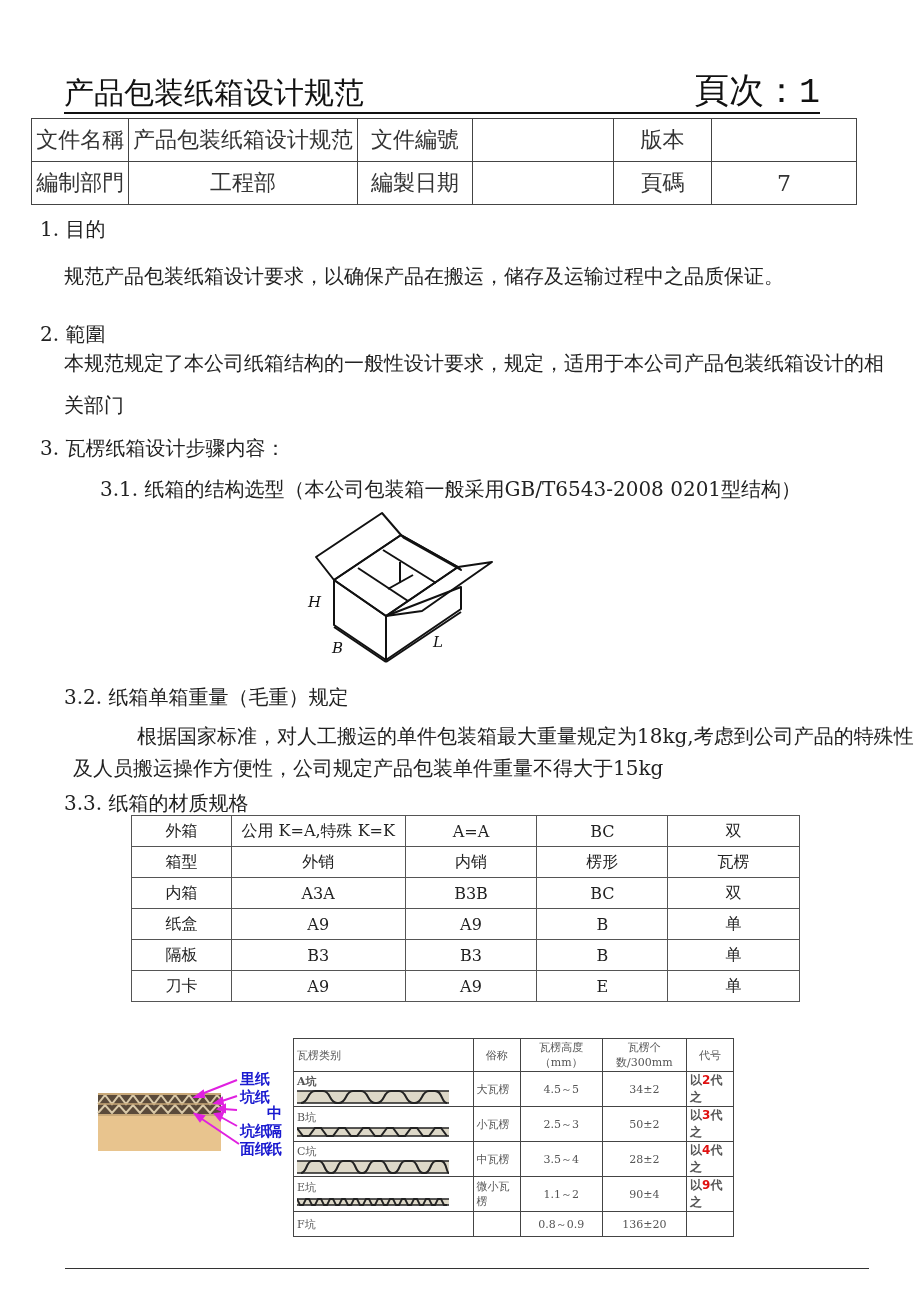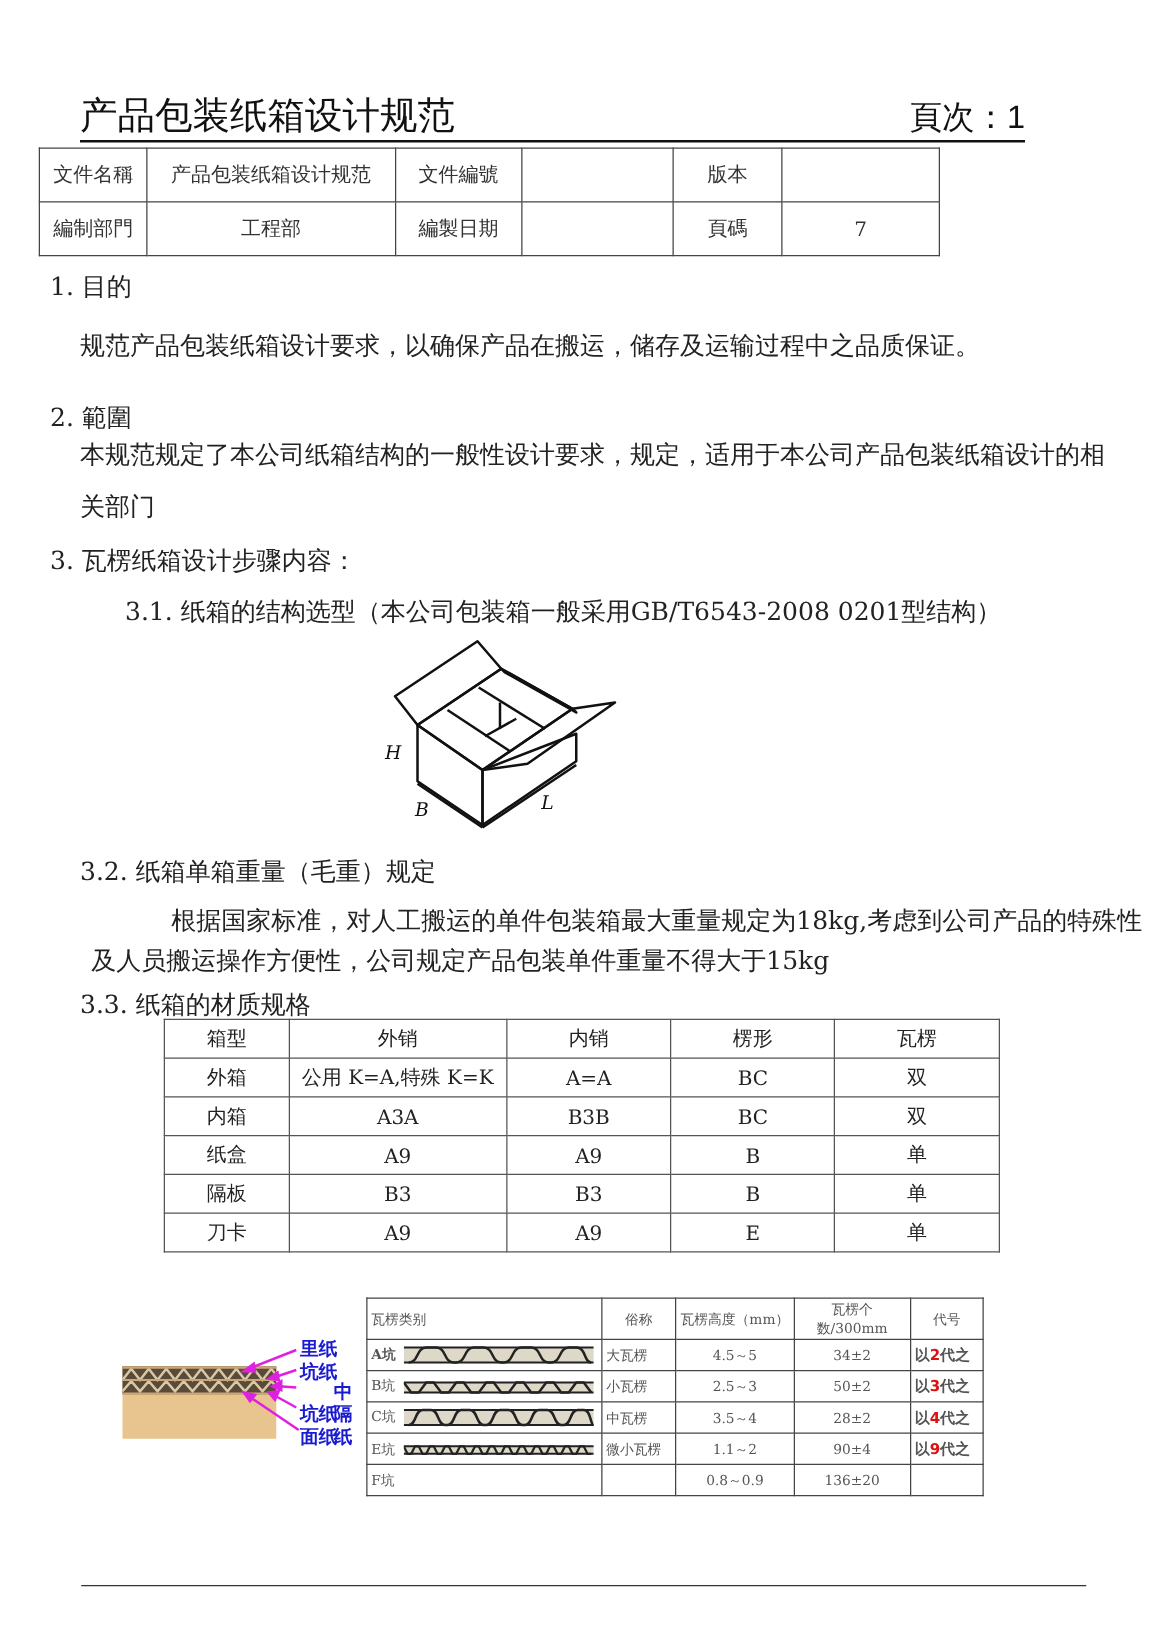--- a/index.html
+++ b/index.html
@@ -1,28 +1,28 @@
 <!DOCTYPE html>
 <html><head>
 <meta charset="utf-8">
 <style>
   html, body { margin:0; padding:0; background:#ffffff; }
   body { width:920px; height:1302px; position:relative; overflow:hidden;
          font-family:"DejaVu Serif", "Liberation Serif", serif; color:#222; }
   .abs { position:absolute; }
   .title-bar { left:64px; top:74px; width:756px; height:38px; border-bottom:2px solid #111; }
   .doc-title { position:absolute; left:0; top:0; font-family:"DejaVu Sans","Liberation Sans",sans-serif; font-size:30px; line-height:38px; color:#111; letter-spacing:0px; }
-  .page-no { position:absolute; right:0; top:0; font-family:Liberation Sans, sans-serif; font-size:26px; line-height:38px; color:#111; }
-  table.header { position:absolute; left:31px; top:118px; width:721px; border-collapse:collapse; font-size:16px; }
+  .page-no { position:absolute; right:0; top:0; font-family:Liberation Mono, monospace; font-size:35px; line-height:38px; color:#111; }
+  table.header { position:absolute; left:31px; top:118px; width:826px; border-collapse:collapse; font-size:22px; }
   table.header td { border:1px solid #444; height:42px; text-align:center; padding:0; color:#333; }
   .p { position:absolute; font-size:20px; line-height:22px; color:#222; white-space:nowrap; }
   table.mat { position:absolute; left:131px; top:815px; width:669px; border-collapse:collapse; font-size:16px; }
   table.mat td { border:1px solid #555; height:30px; text-align:center; padding:0; color:#222; }
   .layer-label { position:absolute; font-family:"DejaVu Sans","Liberation Sans",sans-serif; font-weight:bold; color:#1a1ad0; font-size:15px; line-height:18px; }
-  table.flute { position:absolute; left:293px; top:1038px; width:494px; border-collapse:collapse; font-size:11px; }
+  table.flute { position:absolute; left:293px; top:1038px; width:441px; border-collapse:collapse; font-size:11px; }
   table.flute td { border:1px solid #444; height:24px; padding:0 3px; color:#555; }
   table.flute tr.head td { height:32px; }
   .code { font-family:"DejaVu Sans","Liberation Sans",sans-serif; font-weight:bold; color:#111; font-size:12px; }
   .code .num { color:#e01010; }
   .footer-line { left:65px; top:1268px; width:804px; border-top:1px solid #333; }
 </style>
 </head>
 <body>
 
 <div class="abs title-bar">
@@ -97,32 +97,32 @@
 <table class="mat">
   <colgroup>
     <col style="width:100px">
       <col style="width:174px">
       <col style="width:132px">
       <col style="width:131px">
       <col style="width:132px">
   </colgroup>
   <tbody>
       <tr>
+    <td>外箱</td>
+    <td>公用 K=A,特殊 K=K</td>
+    <td>A=A</td>
+    <td>BC</td>
+    <td>双</td>
+  </tr>
+  <tr>
     <td>箱型</td>
     <td>外销</td>
     <td>内销</td>
     <td>楞形</td>
     <td>瓦楞</td>
-  </tr>
-  <tr>
-    <td>外箱</td>
-    <td>公用 K=A,特殊 K=K</td>
-    <td>A=A</td>
-    <td>BC</td>
-    <td>双</td>
   </tr>
   <tr>
     <td>内箱</td>
     <td>A3A</td>
     <td>B3B</td>
     <td>BC</td>
     <td>双</td>
   </tr>
   <tr>
     <td>纸盒</td>

